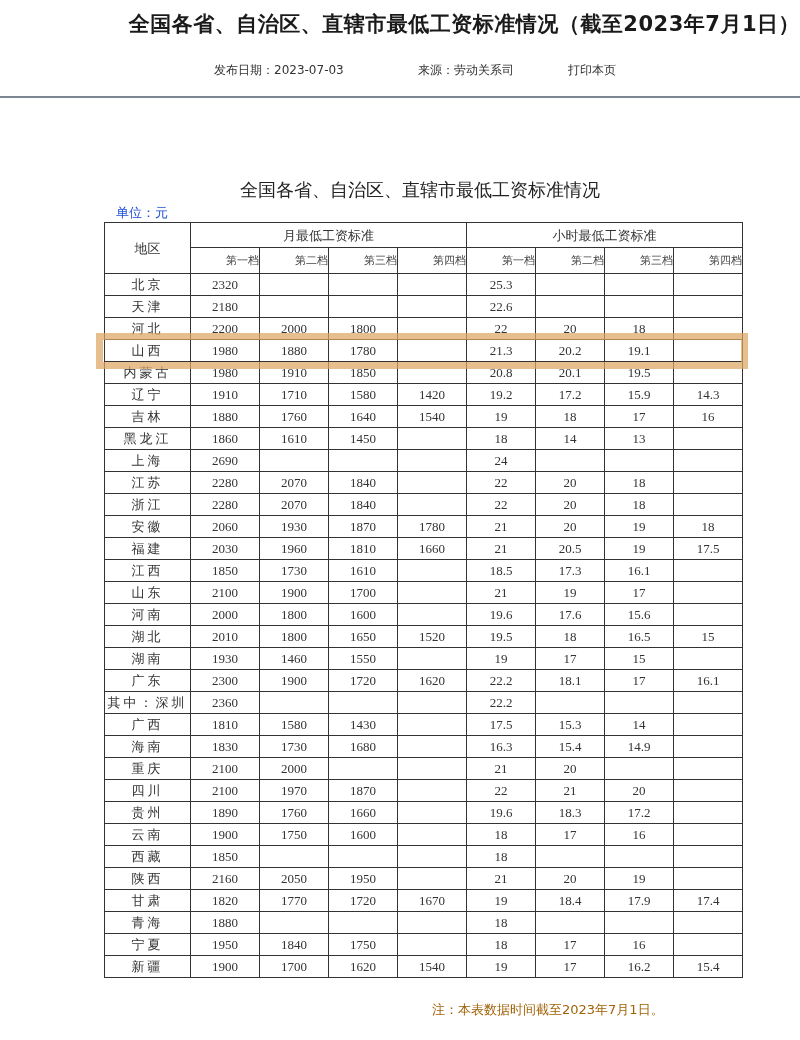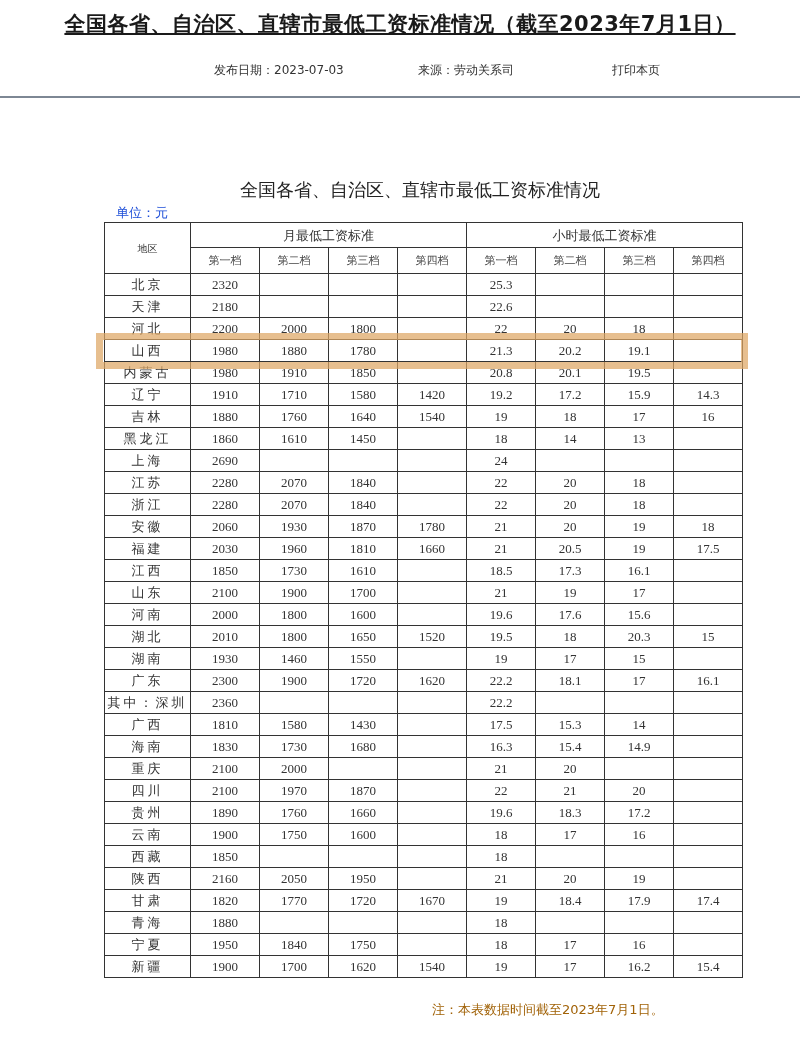--- a/index.html
+++ b/index.html
@@ -1,49 +1,49 @@
 <!DOCTYPE html>
 <html><head>
 <meta charset="utf-8">
 <style>
   html, body { margin:0; padding:0; background:#ffffff; }
   body { width:800px; height:1040px; position:relative; overflow:hidden;
          font-family:"DejaVu Sans", sans-serif; color:#222; }
-  .page-title { position:absolute; left:0; top:10px; width:800px; text-align:center;
-         font-size:21px; font-weight:bold; color:#1a1a1a; letter-spacing:0.5px;text-decoration:underline; }
+  .page-title { position:absolute; left:0; top:10px; width:800px; text-align:right;
+         font-size:21px; font-weight:bold; color:#1a1a1a; letter-spacing:0.5px; }
   .meta { position:absolute; top:62px; left:0; width:800px; font-size:12px; color:#333; }
   .meta span { position:absolute; white-space:nowrap; }
   .divider { position:absolute; left:0; top:96px; width:800px; height:2px; background:#7d8794; }
   .table-title { position:absolute; left:0; top:178px; width:840px; text-align:center;
          font-size:18px; color:#222; }
   .unit { position:absolute; left:116px; top:204px; font-size:13px; color:#1d4ed8; }
   table.wage { position:absolute; left:104px; top:222px; border-collapse:collapse;
          font-family:"Liberation Serif", serif; font-size:13px; color:#333; }
   table.wage td, table.wage th { border:1px solid #333; padding:0; text-align:center;
          font-weight:normal; height:21px; line-height:21px; }
   table.wage th { font-family:"DejaVu Sans", sans-serif; font-size:12px; color:#333; }
   table.wage th.group { height:24px; font-size:13px; }
-  table.wage th.tier { height:25px; font-size:11px; color:#444; }
-  table.wage th.region-head { font-size:10px; }
+  table.wage th.tier { height:25px; font-size:11px; color:#444;text-align:right; }
+  table.wage th.region-head { font-size:13px; }
   col.c-region { width:86px; }
   col.c-val { width:69px; }
   td.region { font-family:Liberation Sans, sans-serif; font-size:13px; letter-spacing:3px; }
   .highlight { position:absolute; left:96px; top:333px; width:652px; height:36px;
          border:7px solid rgba(222,166,100,0.72); box-sizing:border-box; pointer-events:none; }
   .note { position:absolute; left:432px; top:1001px; font-size:13px; color:#a16207; }
 </style>
 </head>
 <body>
 
 <div class="page-title">全国各省、自治区、直辖市最低工资标准情况（截至2023年7月1日）</div>
 
 <div class="meta">
   <span style="left:214px;">发布日期：2023-07-03</span>
   <span style="left:418px;">来源：劳动关系司</span>
-  <span style="left:612px;font-family:Liberation Serif, serif;">打印本页</span>
+  <span style="left:568px;font-family:Liberation Serif, serif;">打印本页</span>
 </div>
 
 <div class="divider"></div>
 
 <div class="table-title">全国各省、自治区、直辖市最低工资标准情况</div>
 <div class="unit">单位：元</div>
 
 <table class="wage">
   <colgroup>
     <col class="c-region">
@@ -251,21 +251,21 @@
         <td></td>
       </tr>
       <tr>
         <td class="region">湖北</td>
         <td>2010</td>
         <td>1800</td>
         <td>1650</td>
         <td>1520</td>
         <td>19.5</td>
         <td>18</td>
-        <td>20.3</td>
+        <td>16.5</td>
         <td>15</td>
       </tr>
       <tr>
         <td class="region">湖南</td>
         <td>1930</td>
         <td>1460</td>
         <td>1550</td>
         <td></td>
         <td>19</td>
         <td>17</td>

